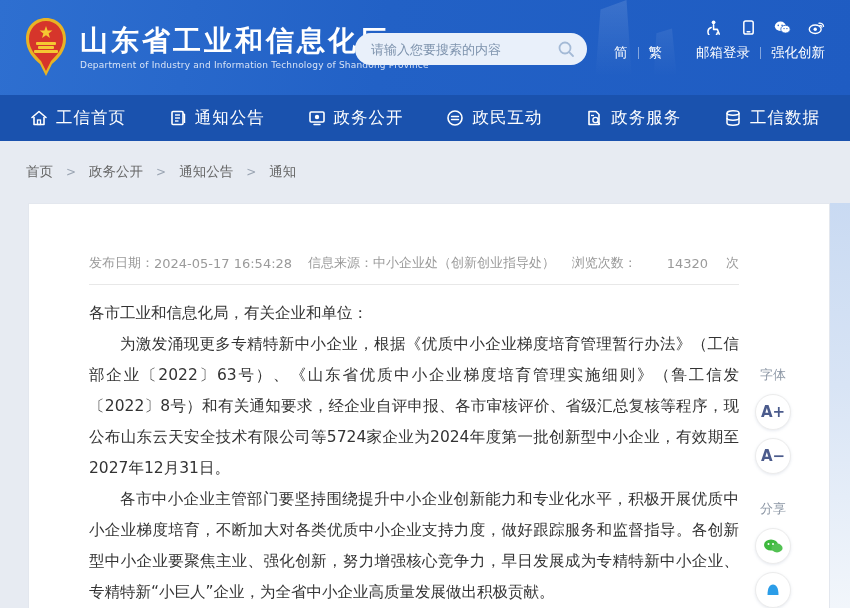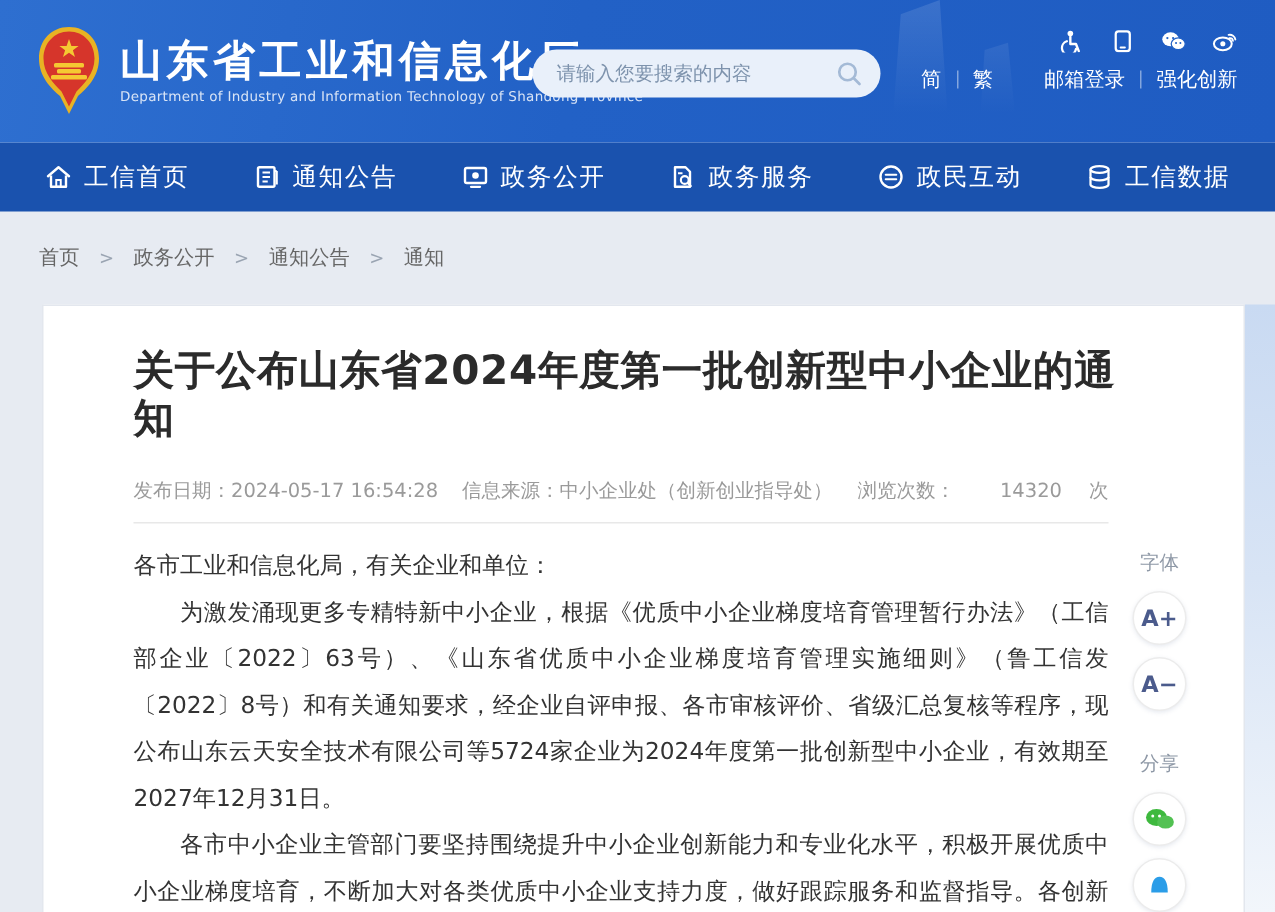--- a/index.html
+++ b/index.html
@@ -155,34 +155,34 @@
   <div class="nav-item" data-interactable="true">
     <svg viewBox="0 0 18 18" data-interactable="false">
       <rect x="2" y="3" width="14" height="10" rx="1.2" fill="none" stroke="#fff" stroke-width="1.6"></rect>
       <line x1="6" y1="15.5" x2="12" y2="15.5" stroke="#fff" stroke-width="1.5" stroke-linecap="round"></line>
       <circle cx="9" cy="8" r="2.2" fill="#fff"></circle>
     </svg>
     <span data-interactable="false">政务公开</span>
   </div>
   <div class="nav-item" data-interactable="true">
     <svg viewBox="0 0 18 18" data-interactable="false">
+      <circle cx="9" cy="9" r="7" fill="none" stroke="#fff" stroke-width="1.6"></circle>
+      <line x1="5.5" y1="7.5" x2="12.5" y2="7.5" stroke="#fff" stroke-width="1.4" stroke-linecap="round"></line>
+      <line x1="5.5" y1="10.5" x2="12.5" y2="10.5" stroke="#fff" stroke-width="1.4" stroke-linecap="round"></line>
+    </svg>
+    <span data-interactable="false">政民互动</span>
+  </div>
+  <div class="nav-item" data-interactable="true">
+    <svg viewBox="0 0 18 18" data-interactable="false">
       <path d="M4 2.5 L11 2.5 L14 5.5 L14 15.5 L4 15.5 Z" fill="none" stroke="#fff" stroke-width="1.6" stroke-linejoin="round"></path>
       <circle cx="10.5" cy="11" r="2.6" fill="none" stroke="#fff" stroke-width="1.4"></circle>
       <line x1="12.5" y1="13" x2="14.5" y2="15" stroke="#fff" stroke-width="1.4" stroke-linecap="round"></line>
       <line x1="6" y1="6.5" x2="9" y2="6.5" stroke="#fff" stroke-width="1.3"></line>
     </svg>
     <span data-interactable="false">政务服务</span>
-  </div>
-  <div class="nav-item" data-interactable="true">
-    <svg viewBox="0 0 18 18" data-interactable="false">
-      <circle cx="9" cy="9" r="7" fill="none" stroke="#fff" stroke-width="1.6"></circle>
-      <line x1="5.5" y1="7.5" x2="12.5" y2="7.5" stroke="#fff" stroke-width="1.4" stroke-linecap="round"></line>
-      <line x1="5.5" y1="10.5" x2="12.5" y2="10.5" stroke="#fff" stroke-width="1.4" stroke-linecap="round"></line>
-    </svg>
-    <span data-interactable="false">政民互动</span>
   </div>
   <div class="nav-item" data-interactable="true">
     <svg viewBox="0 0 18 18" data-interactable="false">
       <ellipse cx="9" cy="4" rx="6" ry="2.2" fill="none" stroke="#fff" stroke-width="1.5"></ellipse>
       <path d="M3 4 L3 14 C3 15.2 5.7 16.2 9 16.2 C12.3 16.2 15 15.2 15 14 L15 4" fill="none" stroke="#fff" stroke-width="1.5"></path>
       <path d="M3 9 C3 10.2 5.7 11.2 9 11.2 C12.3 11.2 15 10.2 15 9" fill="none" stroke="#fff" stroke-width="1.5"></path>
     </svg>
     <span data-interactable="false">工信数据</span>
   </div>
 </div>
@@ -194,21 +194,20 @@
   <span class="c-sep" data-interactable="false">&gt;</span>
   <span data-interactable="true">通知公告</span>
   <span class="c-sep" data-interactable="false">&gt;</span>
   <span data-interactable="true">通知</span>
 </div>
 
 <div class="right-strip" data-interactable="false"></div>
 
 <div class="panel" data-interactable="false">
   <div class="article" data-interactable="false">
-    <div class="art-title" data-interactable="false">关于公布山东省2024年度第一批创新型中小企业的通知</div>
 
     <div class="meta" data-interactable="false">
       <span data-interactable="false">发布日期：</span>
       <span data-interactable="false">2024-05-17 16:54:28</span>
       <span class="m-src" data-interactable="false">信息来源：</span>
       <span data-interactable="false">中小企业处（创新创业指导处）</span>
       <span class="m-views" data-interactable="false">浏览次数：</span>
       <span data-interactable="false">14320</span>
       <span class="m-unit" data-interactable="false">次</span>
     </div>

